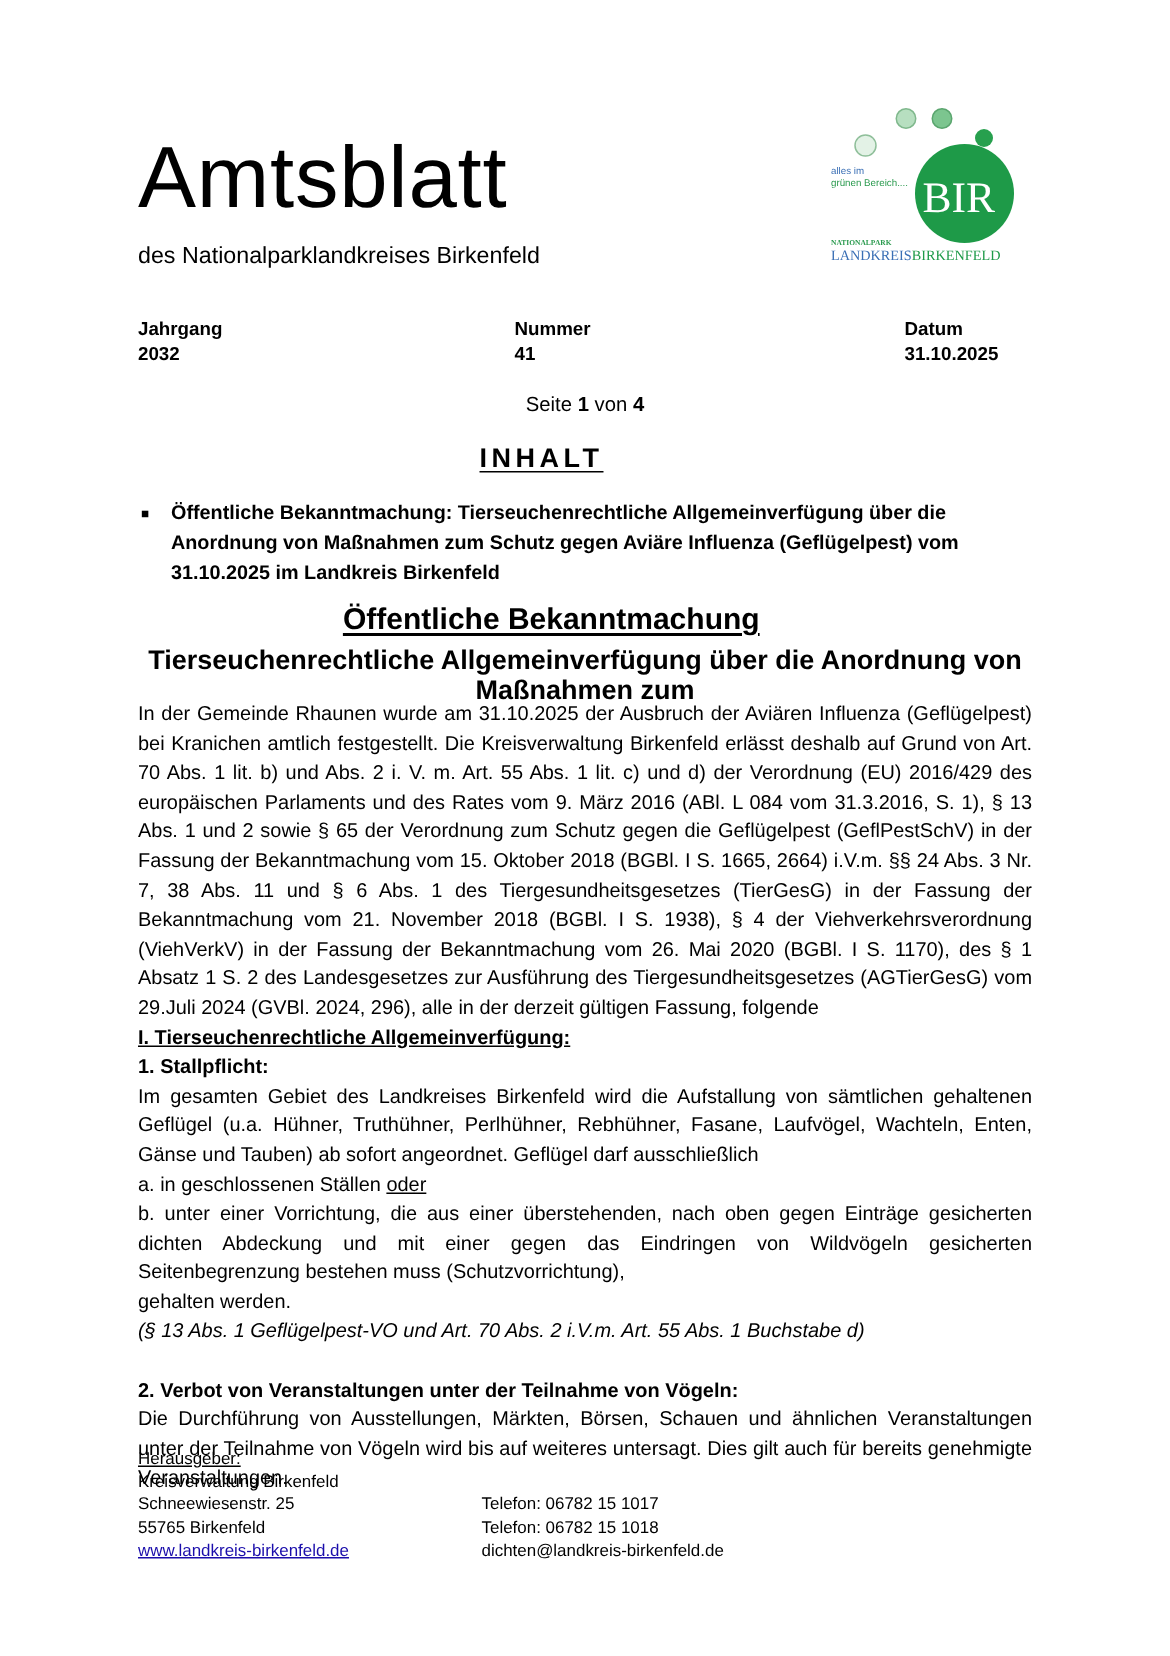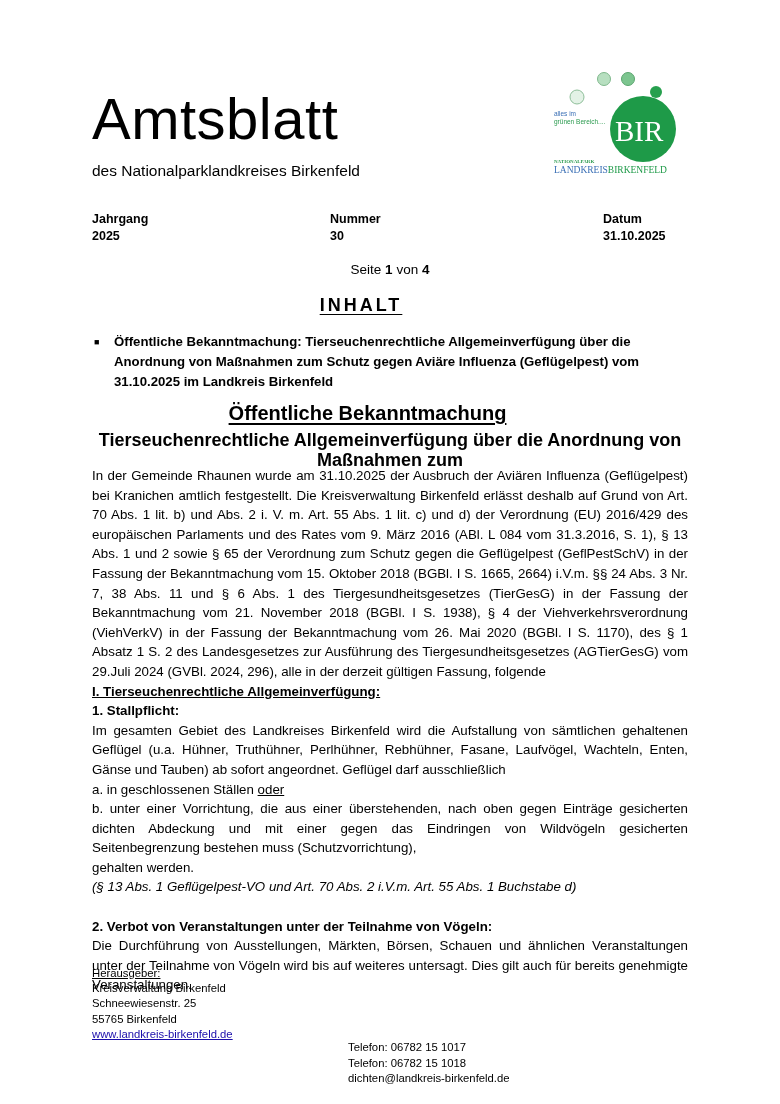--- a/index.html
+++ b/index.html
@@ -42,21 +42,21 @@
   .body p { margin: 0; }
   .h-u { font-weight: 700; text-decoration: underline; }
   .h-b { font-weight: 700; }
   .u { text-decoration: underline; }
   .it { font-style: italic; }
   .gap { height: 19.6px; }
   .footer {
     position: absolute; left: 92px; top: 966px; width: 500px;
     font-size: 11.3px; line-height: 15.2px;
   }
-  .footer .col2 { position: absolute; left: 256px; top: 30.4px; margin-top: 44px; }
+  .footer .col2 { position: absolute; left: 229px; top: 30.4px; }
   .footer a { color: #1a0dab; text-decoration: underline; }
   .footer .hdr { text-decoration: underline; }
 </style>
 </head>
 <body>
 
 <div class="page">
 
   <div class="title">Amtsblatt</div>
   <div class="subtitle">des Nationalparklandkreises Birkenfeld</div>
@@ -69,25 +69,25 @@
     <circle cx="95" cy="63" r="33" fill="#1e9a48"></circle>
     <text x="6" y="50" font-size="6.5" fill="#3a6fb5" font-family="Liberation Sans, sans-serif">alles im</text>
     <text x="6" y="58" font-size="6.5" fill="#2a9a4e" font-family="Liberation Sans, sans-serif">grünen Bereich....</text>
     <text x="67" y="75" font-size="29" fill="#ffffff" font-family="Liberation Serif, serif">BIR</text>
     <text x="6" y="97" font-size="5" fill="#2a9a4e" font-weight="700" font-family="Liberation Serif, serif">NATIONALPARK</text>
     <text x="6" y="107" font-size="9.5" font-family="Liberation Serif, serif"><tspan fill="#3a6fb5">LANDKREIS</tspan><tspan fill="#1e9a48">BIRKENFELD</tspan></text>
   </svg>
 
   <div class="meta" style="left:92px;">
     <div>Jahrgang</div>
-    <div>2025</div>
+    <div>2032</div>
   </div>
-  <div class="meta" style="left:330px;">
+  <div class="meta" style="left:343px;">
     <div>Nummer</div>
-    <div>30</div>
+    <div>41</div>
   </div>
   <div class="meta" style="left:603px;">
     <div>Datum</div>
     <div>31.10.2025</div>
   </div>
 
   <div class="pageinfo">
     <span>Seite</span>
     <b>1</b>
     <span>von</span>

